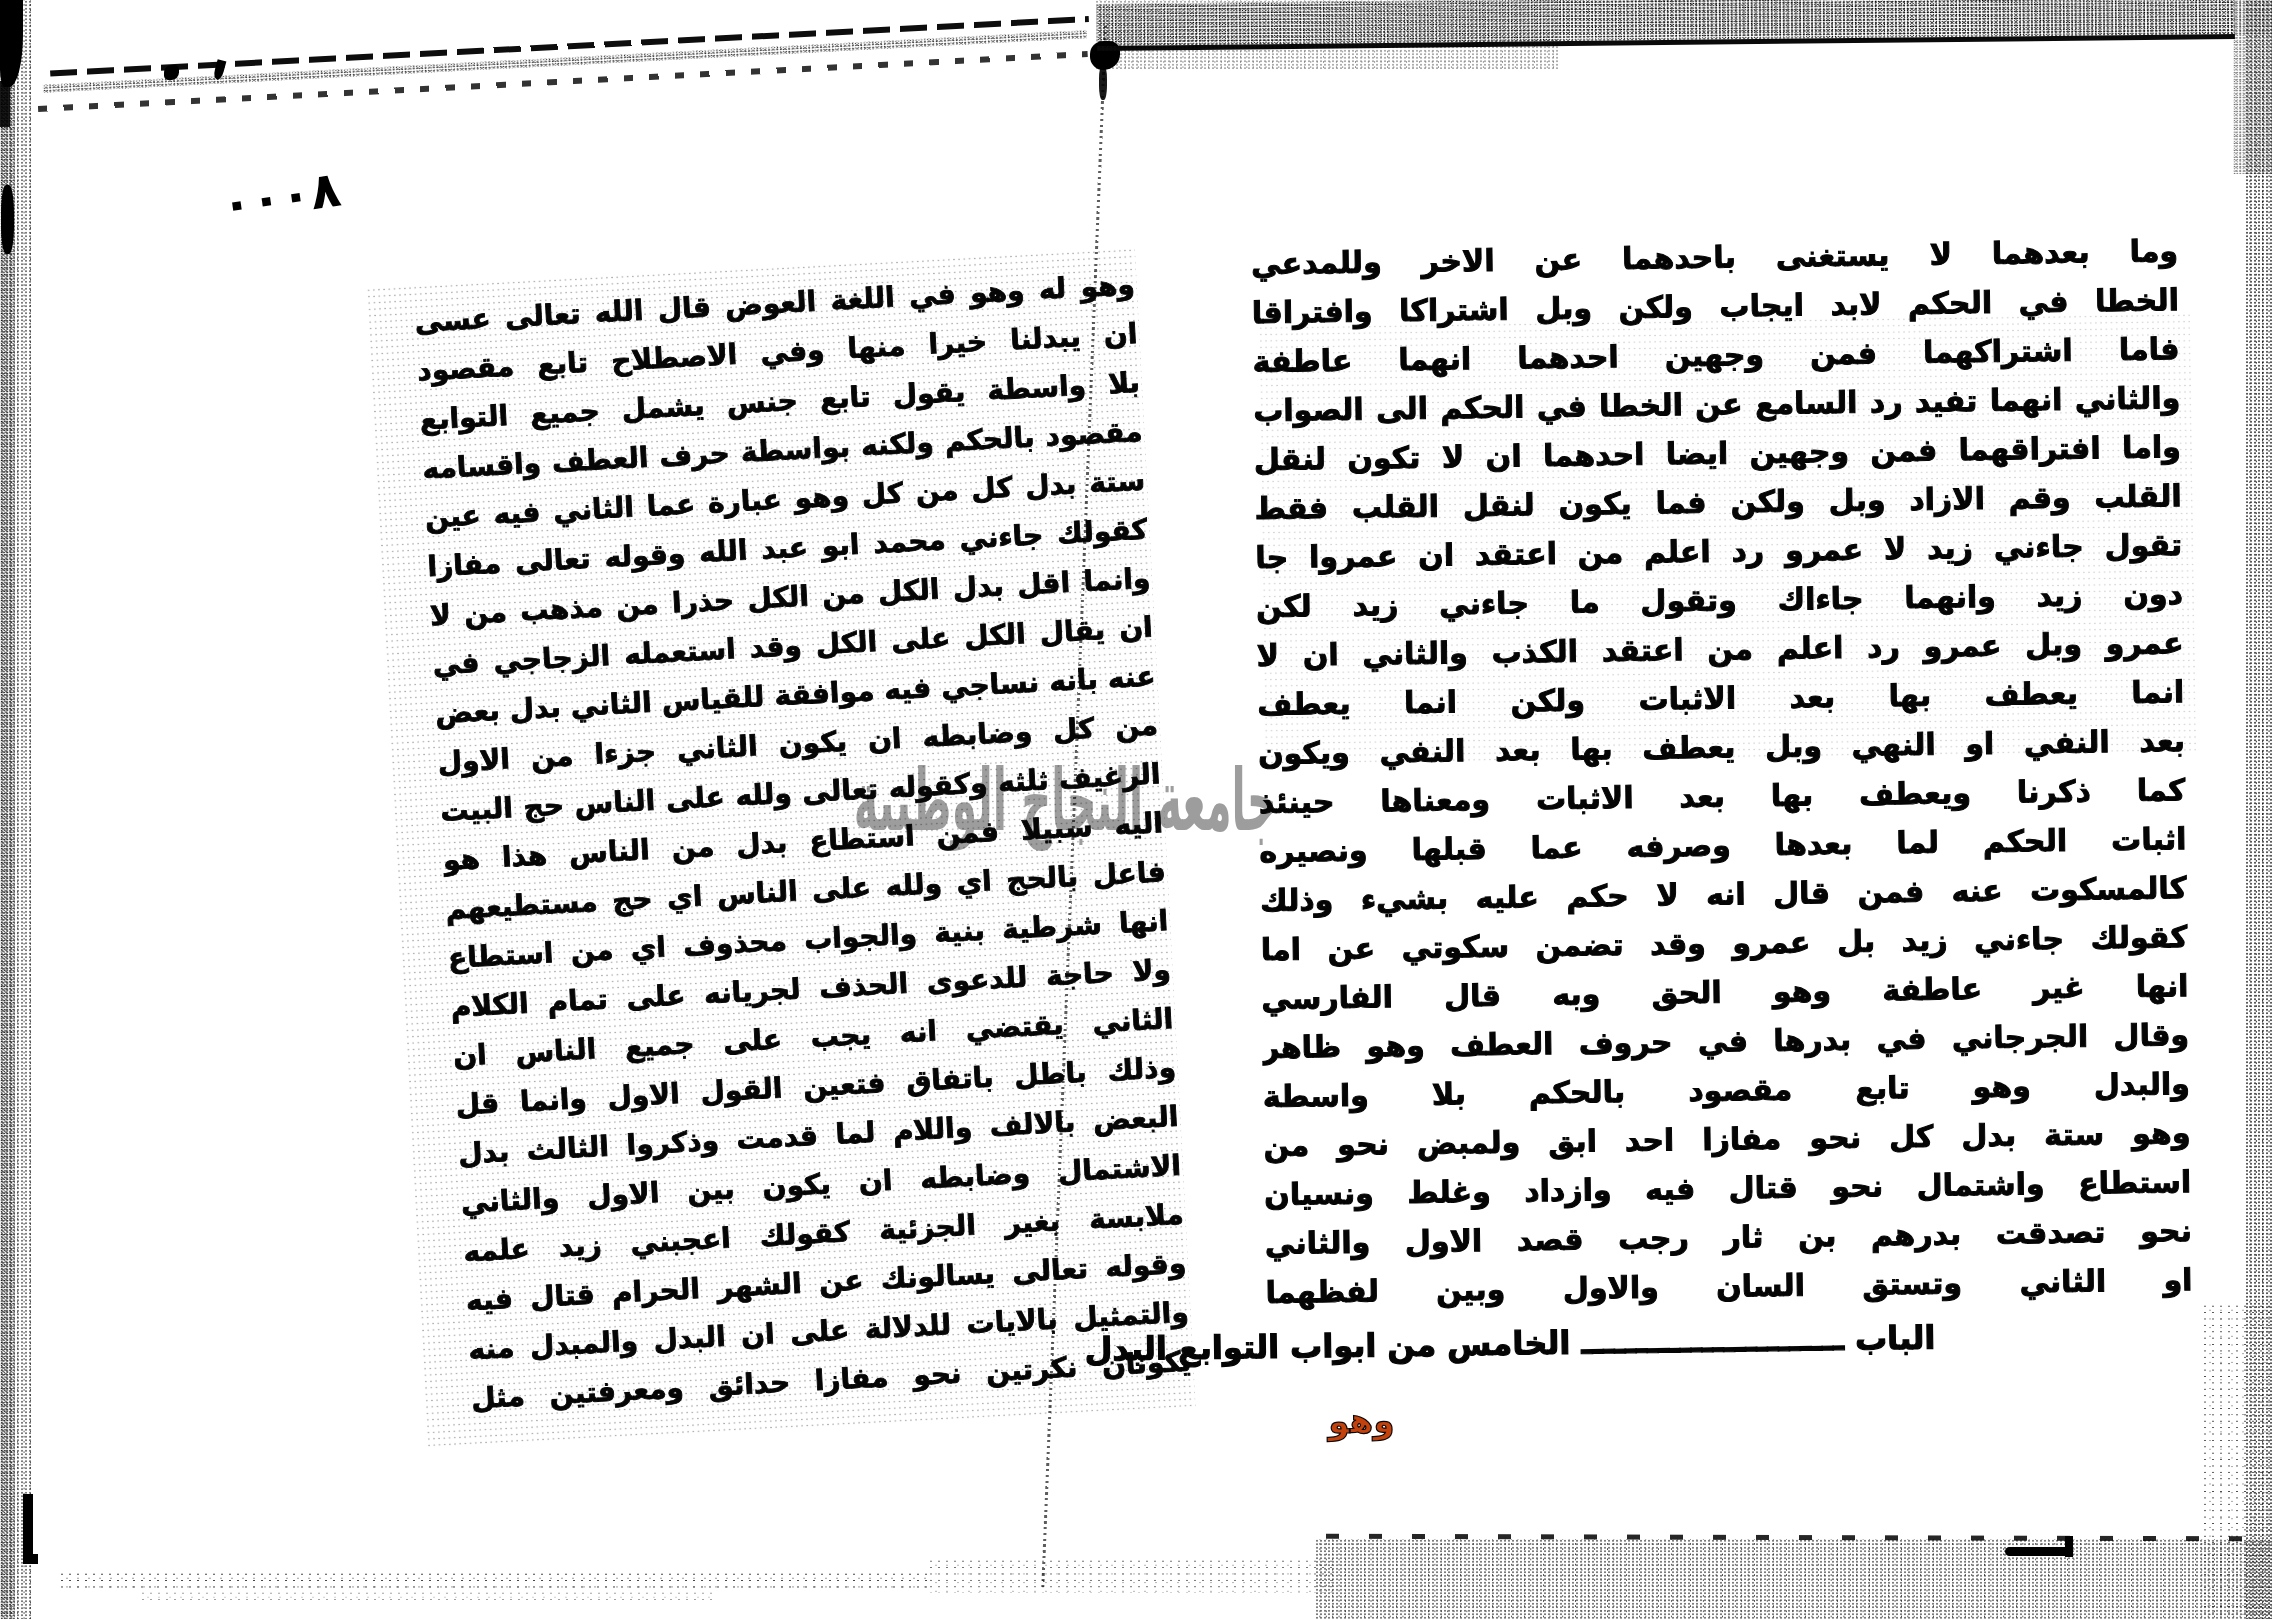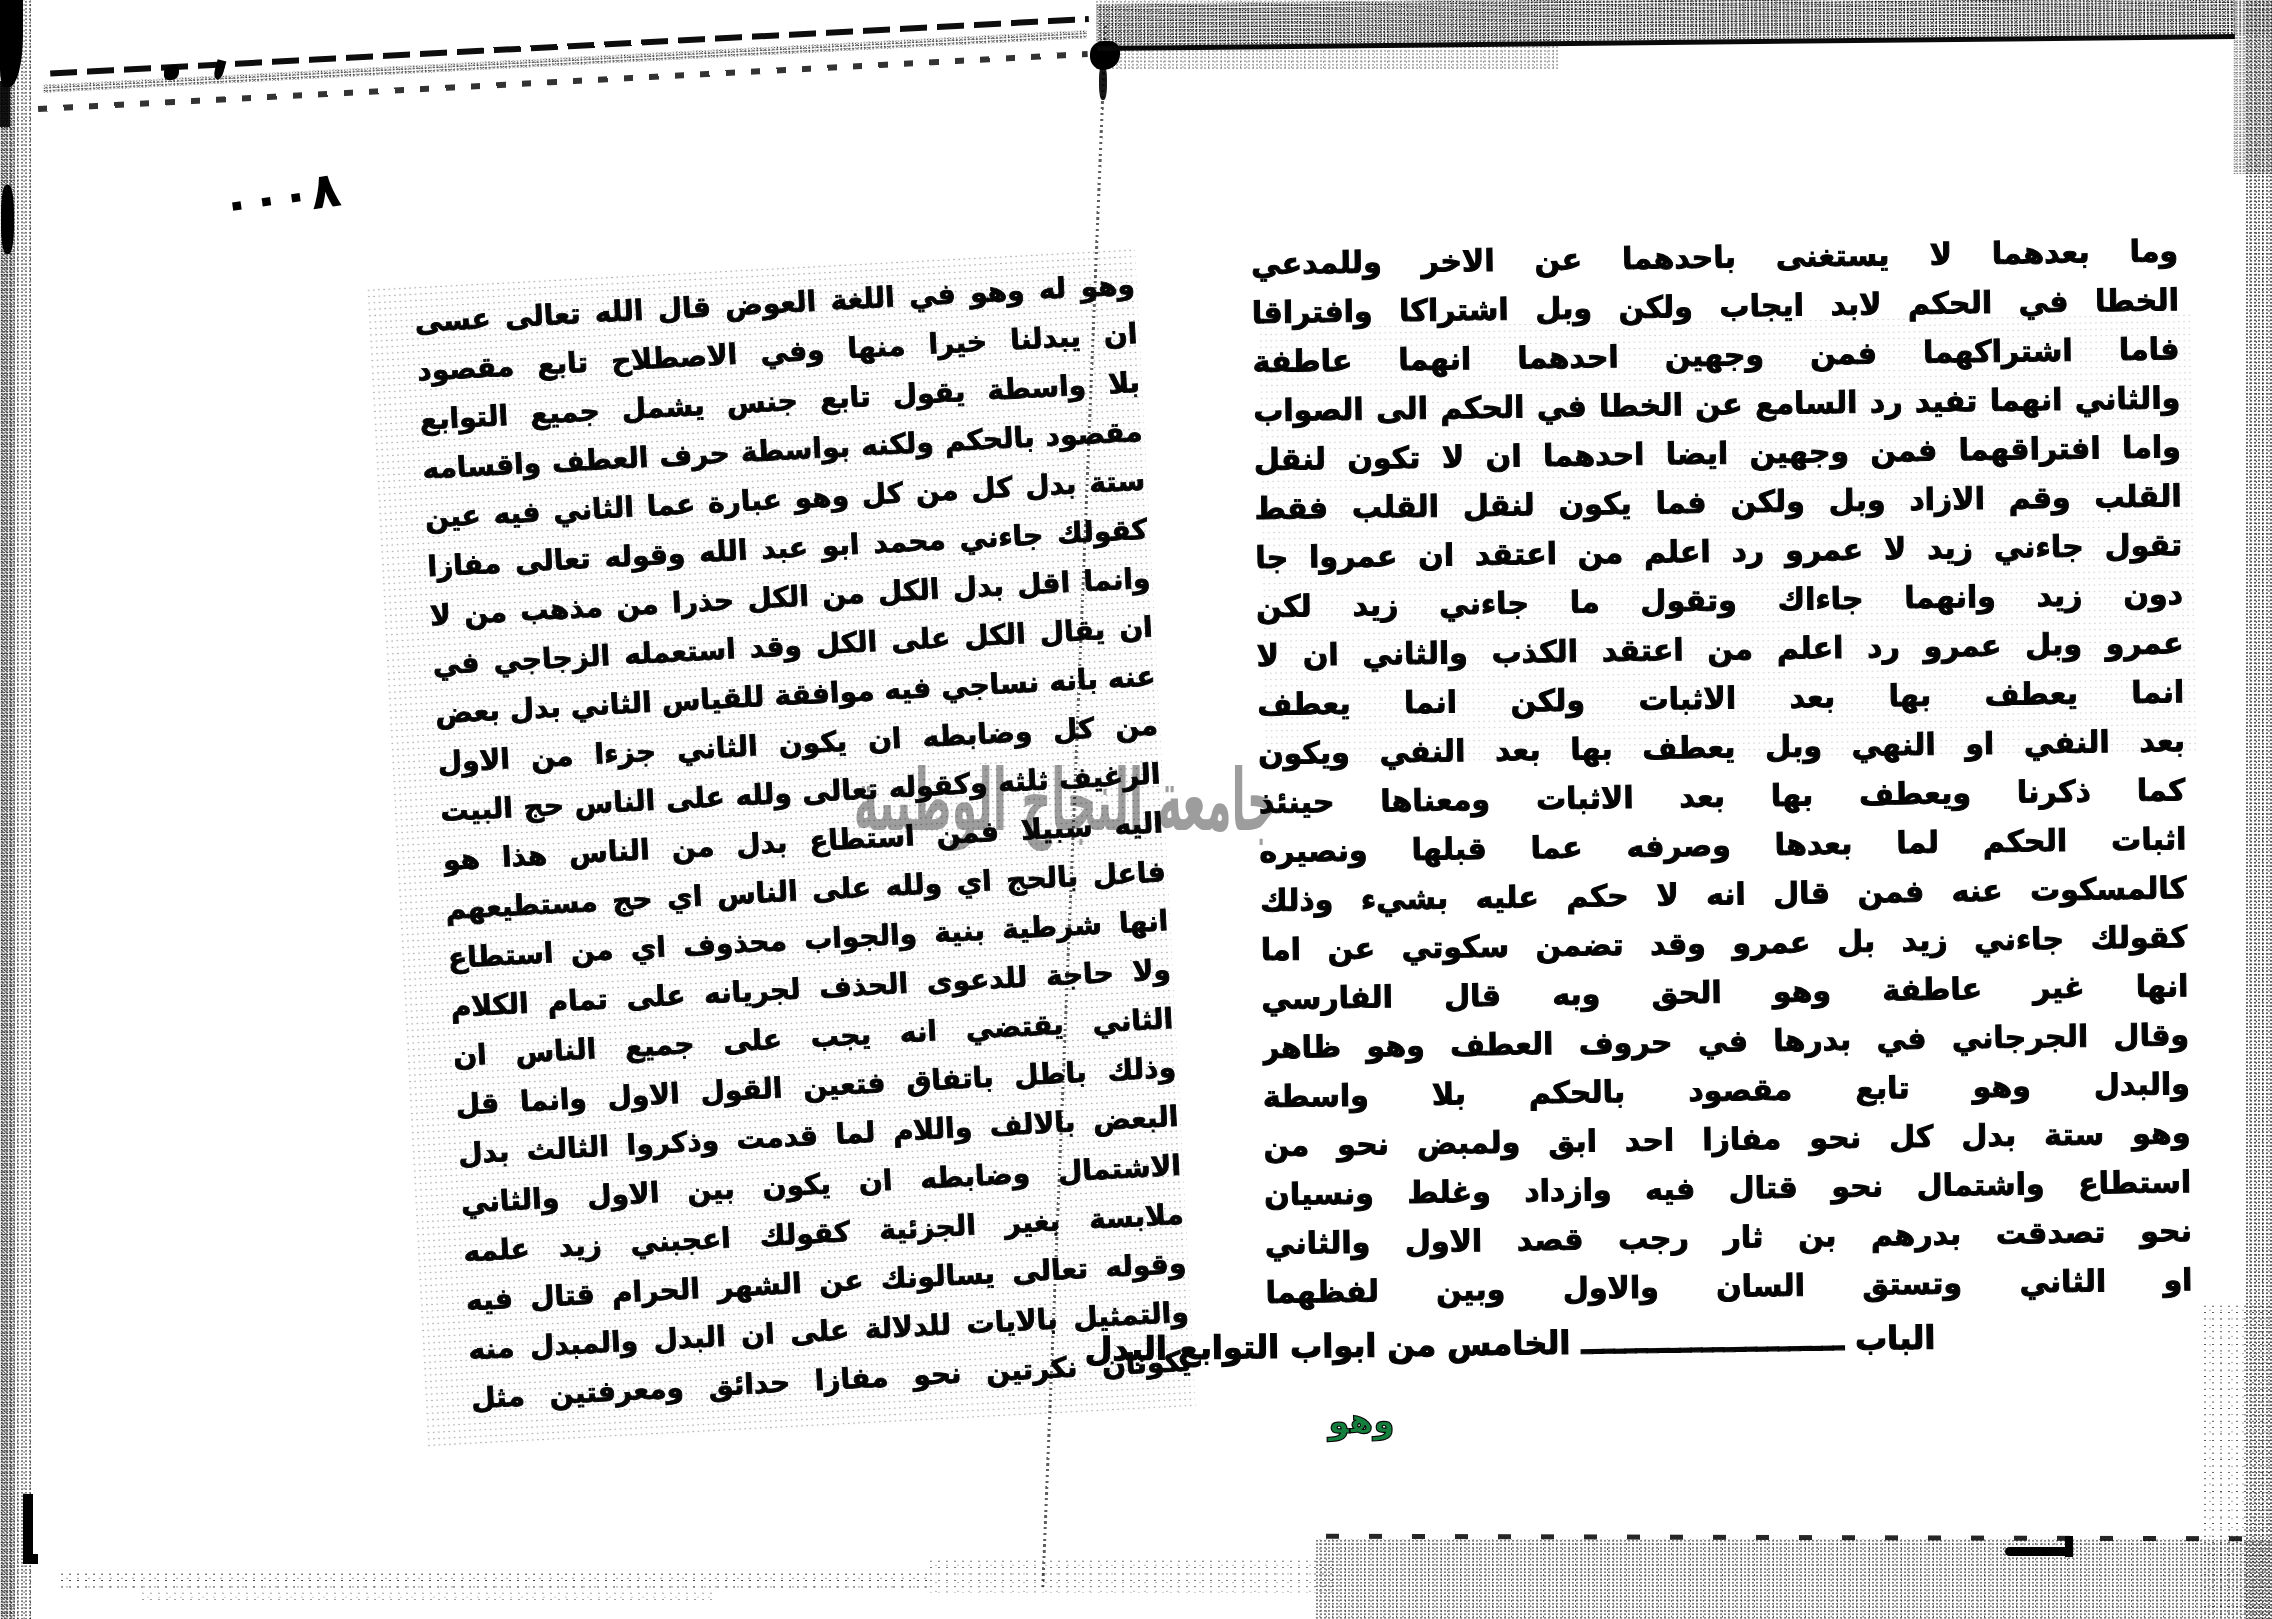--- a/index.html
+++ b/index.html
@@ -37,21 +37,21 @@
   #left-text .manu-line{height:49px;overflow:hidden;text-align:justify;text-align-last:justify;}
   
   #right-page{position:absolute;left:1251px;top:0;width:930px;height:1619px;
     transform:rotate(-.8deg);transform-origin:869px 243px;z-index:2;}
   #right-noise{left:5.8px;top:313px;width:932px;height:440px;opacity:.22;}
   #right-text{left:0;top:227px;width:927px;direction:rtl;color:#050505;
     font-weight:700;font-size:30px;line-height:49px;-webkit-text-stroke:1px #050505;}
   #right-text .manu-line{height:49px;overflow:hidden;text-align:justify;text-align-last:justify;}
   #chapter-heading{left:11.6px;top:1316px;right:261px;direction:rtl;white-space:nowrap;
     text-align:right;color:#050505;font-weight:700;font-size:32px;-webkit-text-stroke:1.2px #050505;}
-  #catchword{left:61px;top:1390px;direction:rtl;color:#15803d;font-weight:700;
+  #catchword{left:61px;top:1390px;direction:rtl;color:#c2410c;font-weight:700;
     font-size:34px;-webkit-text-stroke:1.2px #050505;}
   
   #gutter-line{left:1104px;top:26px;width:2.9px;height:1564px;opacity:.75;z-index:1;
     background-image:repeating-linear-gradient(180deg,rgba(0,0,0,.85) 0 2.3px,transparent 2.3px 5.8px);
     transform:rotate(2.3deg);transform-origin:top left;}
   #binding-blob{left:1090px;top:41px;width:30px;height:29px;background:#000;
     border-radius:50% 40% 60% 50%;z-index:3;}
   #binding-stub{left:1099px;top:65px;width:8px;height:35px;background:#000;
     border-radius:40%;opacity:.9;z-index:3;}
   #top-right-band{left:1097px;top:3.5px;width:1138px;height:42px;z-index:3;

